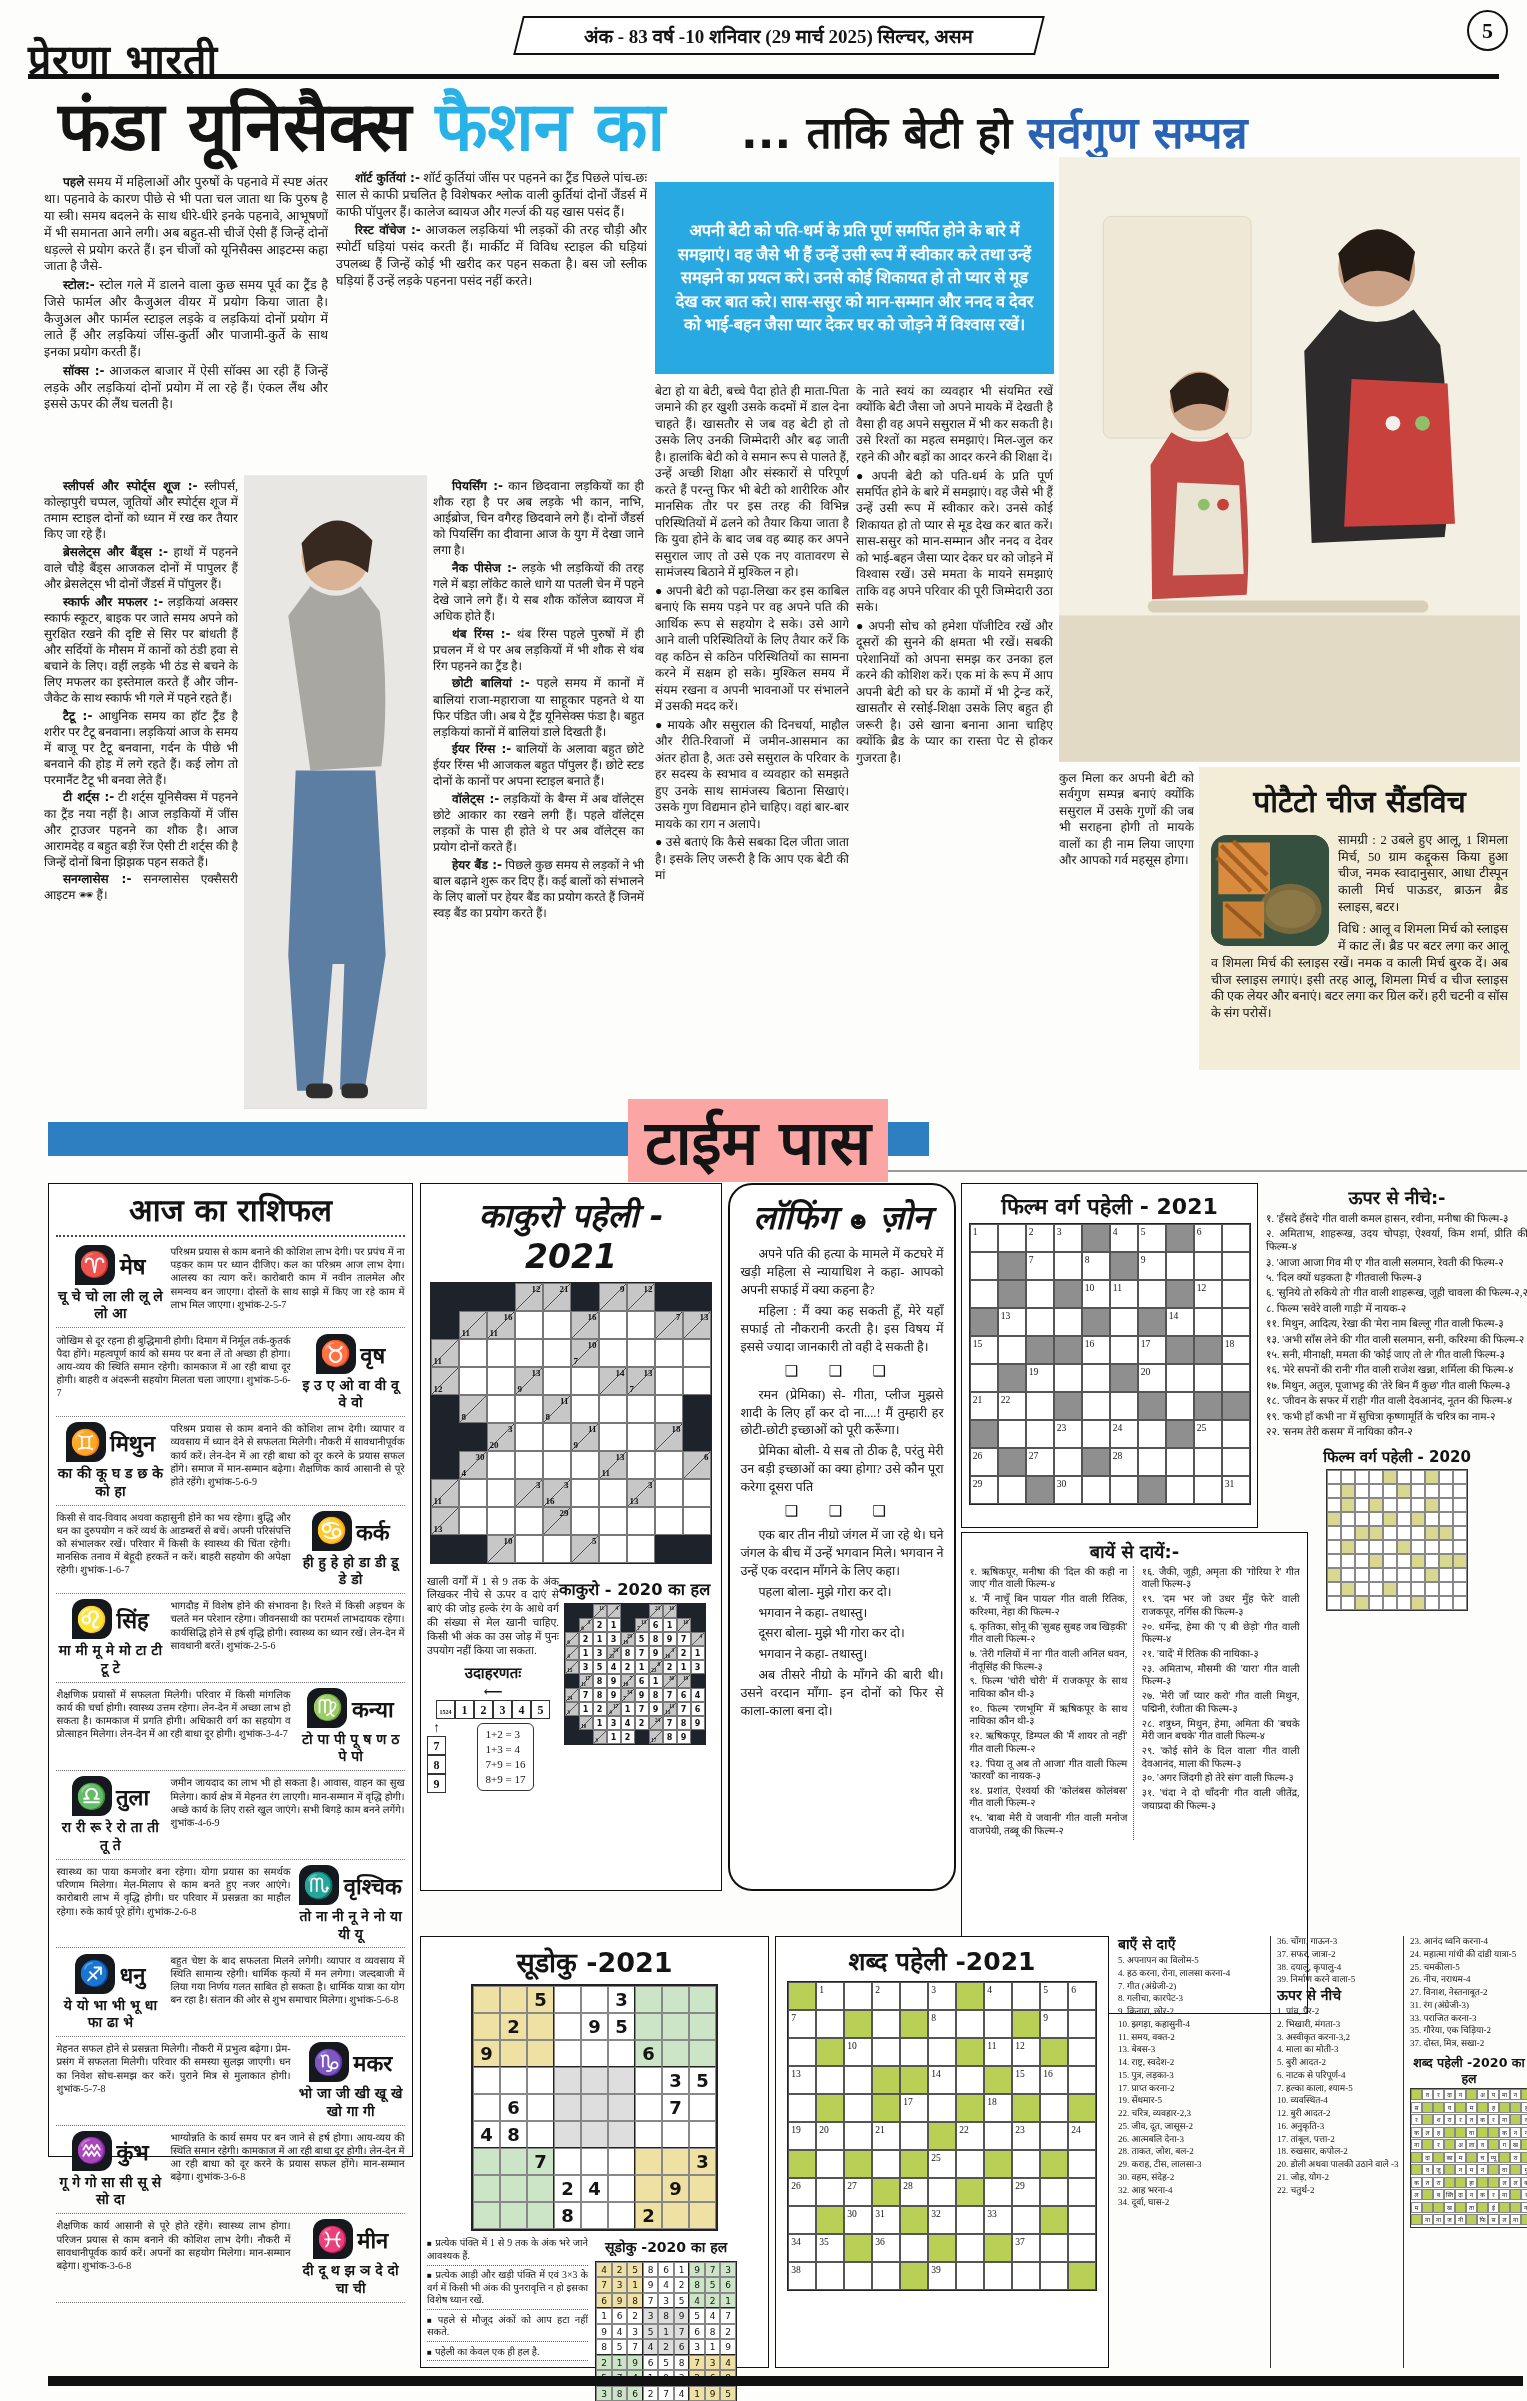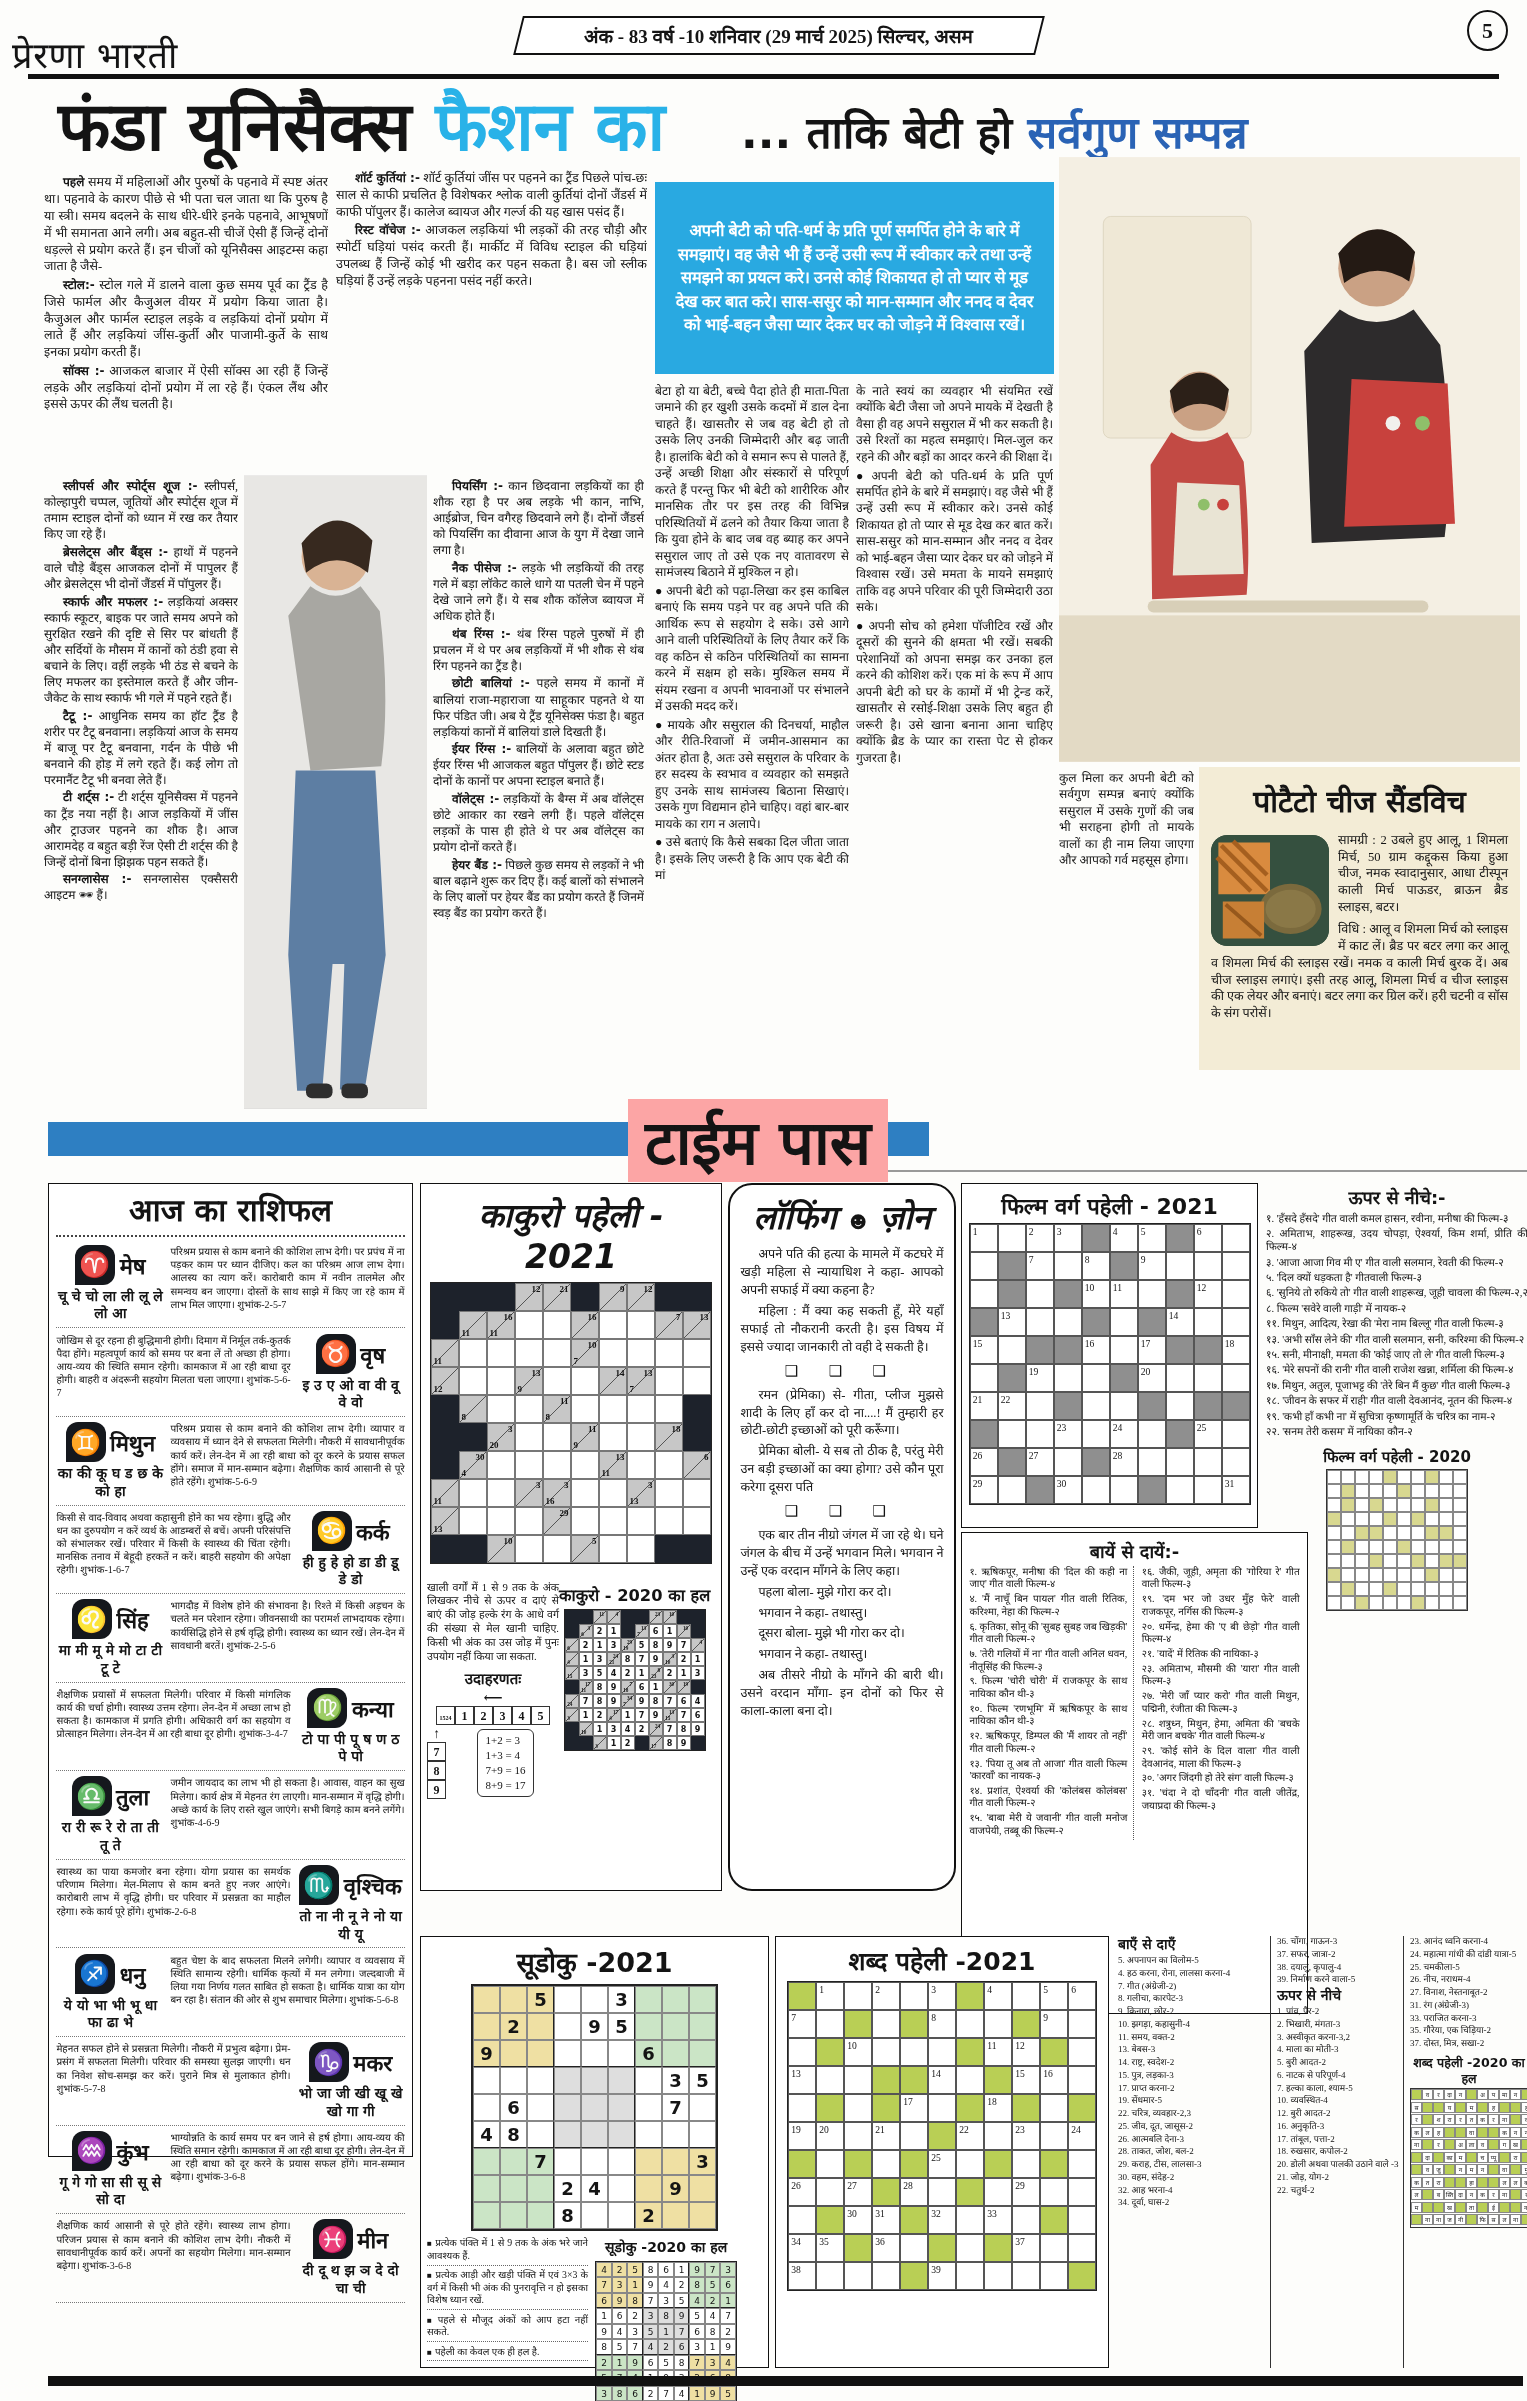--- a/index.html
+++ b/index.html
@@ -1,21 +1,21 @@
 <!DOCTYPE html>
 <html style="font-size:12px"><head>
 <meta charset="utf-8">
 <style>
   html,body{margin:0;padding:0;background:#888;}
   .page{position:relative;width:1528px;height:2401px;background:#fdfdfb;color:#141414;
         font-family:"Liberation Serif","DejaVu Serif",serif;overflow:hidden;}
   .abs{position:absolute;}
   .sans{font-family:"DejaVu Sans","Liberation Sans",sans-serif;}
   
-  .paper-name{left:12px;top:30px;font-size:36px;font-weight:400;letter-spacing:0.7px;}
+  .paper-name{left:28px;top:30px;font-size:41px;font-weight:700;letter-spacing:0.7px;}
   .mast-rule{left:28px;top:74px;width:1471px;height:5.2px;background:#111;}
   .issue-box{left:518px;top:16.3px;width:518px;height:35px;border:2.2px solid #111;background:#fff;
              transform:skewX(-14deg);display:flex;align-items:center;justify-content:center;}
   .issue-box span{transform:skewX(14deg);font-weight:700;font-size:19px;white-space:nowrap;}
   .page-circle{left:1467px;top:10.4px;width:37px;height:37px;border:2.2px solid #111;border-radius:50%;
                display:flex;align-items:center;justify-content:center;font-size:22px;font-weight:700;}
   
   .headline1{left:58px;top:77px;font-size:68px;font-weight:800;white-space:nowrap;}
   .headline2{left:741px;top:101px;font-size:44px;font-weight:800;white-space:nowrap;}
   .cyan{color:#29b2e8;}
@@ -65,21 +65,21 @@
   
   .kakuro-box{left:420px;top:1183px;width:302px;height:708px;padding:6px;}
   .kk-title{font-size:33px;margin:1.5px 0 6px 0;font-style:italic;}
   .kk{display:grid;margin:0 auto;border:1.5px solid #222;width:max-content;}
   .kk div{position:relative;box-sizing:border-box;border:0.7px solid #777;background:#fff;}
   .kk .kb{background:#1d222b;border-color:#1d222b;}
   .kk .kc{background:linear-gradient(to bottom right,#c7c7c7 48.8%,#555 48.8%,#555 51.2%,#c7c7c7 51.2%);}
   .kk .ku{position:absolute;top:0;right:1.5px;font-size:9px;font-weight:700;}
   .kk .kl{position:absolute;bottom:0;left:1.5px;font-size:9px;font-weight:700;}
   .kk .kv{display:flex;align-items:center;justify-content:center;font-size:15px;font-weight:700;font-family:"DejaVu Sans",sans-serif;}
-  .kk-bottom{display:flex;gap:0;margin-top:17px;}
+  .kk-bottom{display:flex;gap:0;margin-top:11px;}
   .kk-instr{font-size:10.7px;line-height:1.3;text-align:justify;width:132px;}
   .kk-ex-h{font-weight:800;font-size:15px;text-align:center;margin:4.4px 0 1.5px 0;}
   .eqbox{border:1.1px solid #333;border-radius:6px;padding:3px 7.4px;font-size:11px;width:max-content;margin:3px auto;line-height:1.35;}
   .exgrid{display:grid;grid-template-columns:repeat(6,19px);width:max-content;}
   .exgrid div,.excol div{width:19px;height:19px;border:0.7px solid #333;box-sizing:border-box;text-align:center;
         font-size:12px;font-weight:700;line-height:18px;background:#fff;}
   .excol{width:max-content;}
   .arrow{font-size:13.3px;font-weight:700;}
   
   .jokes-box{left:728px;top:1183px;width:228px;height:708px;padding:9px 10.4px;border-radius:24px;}

